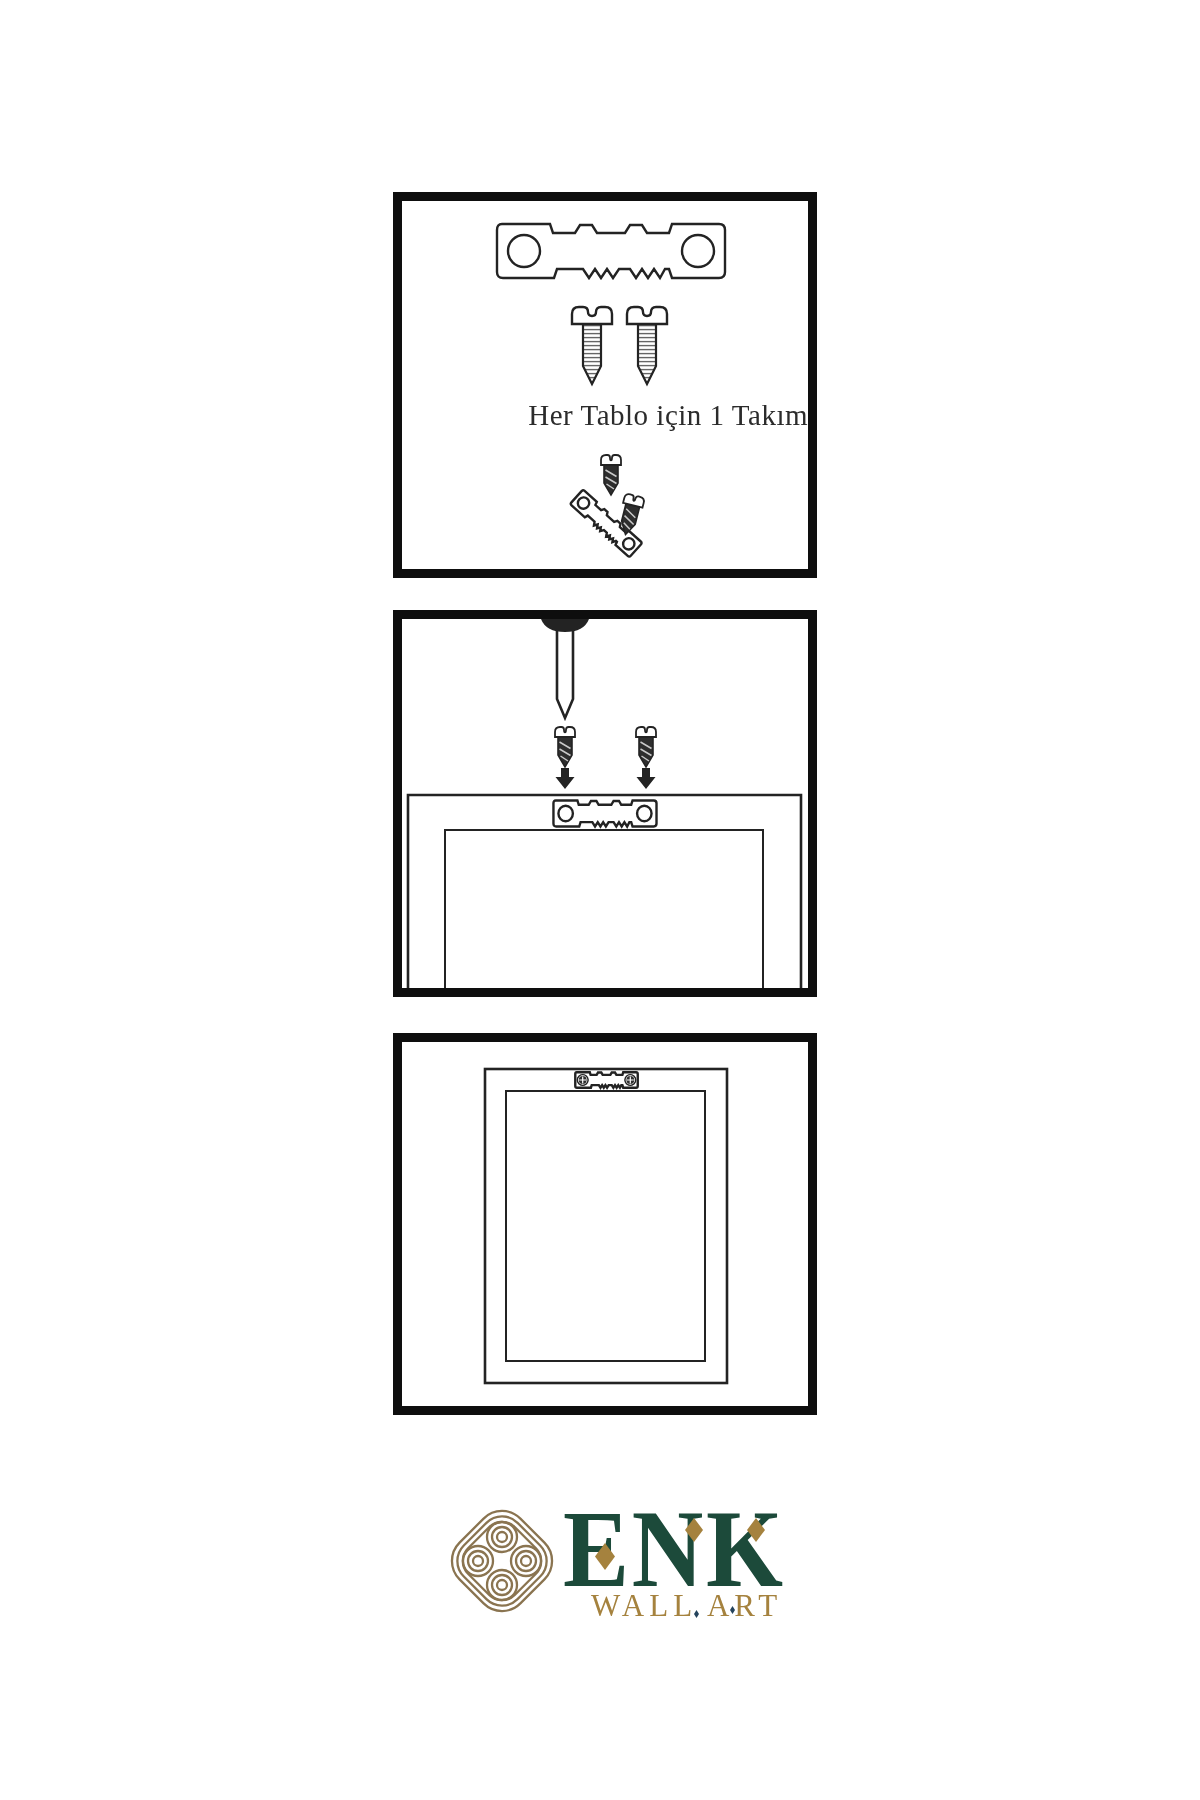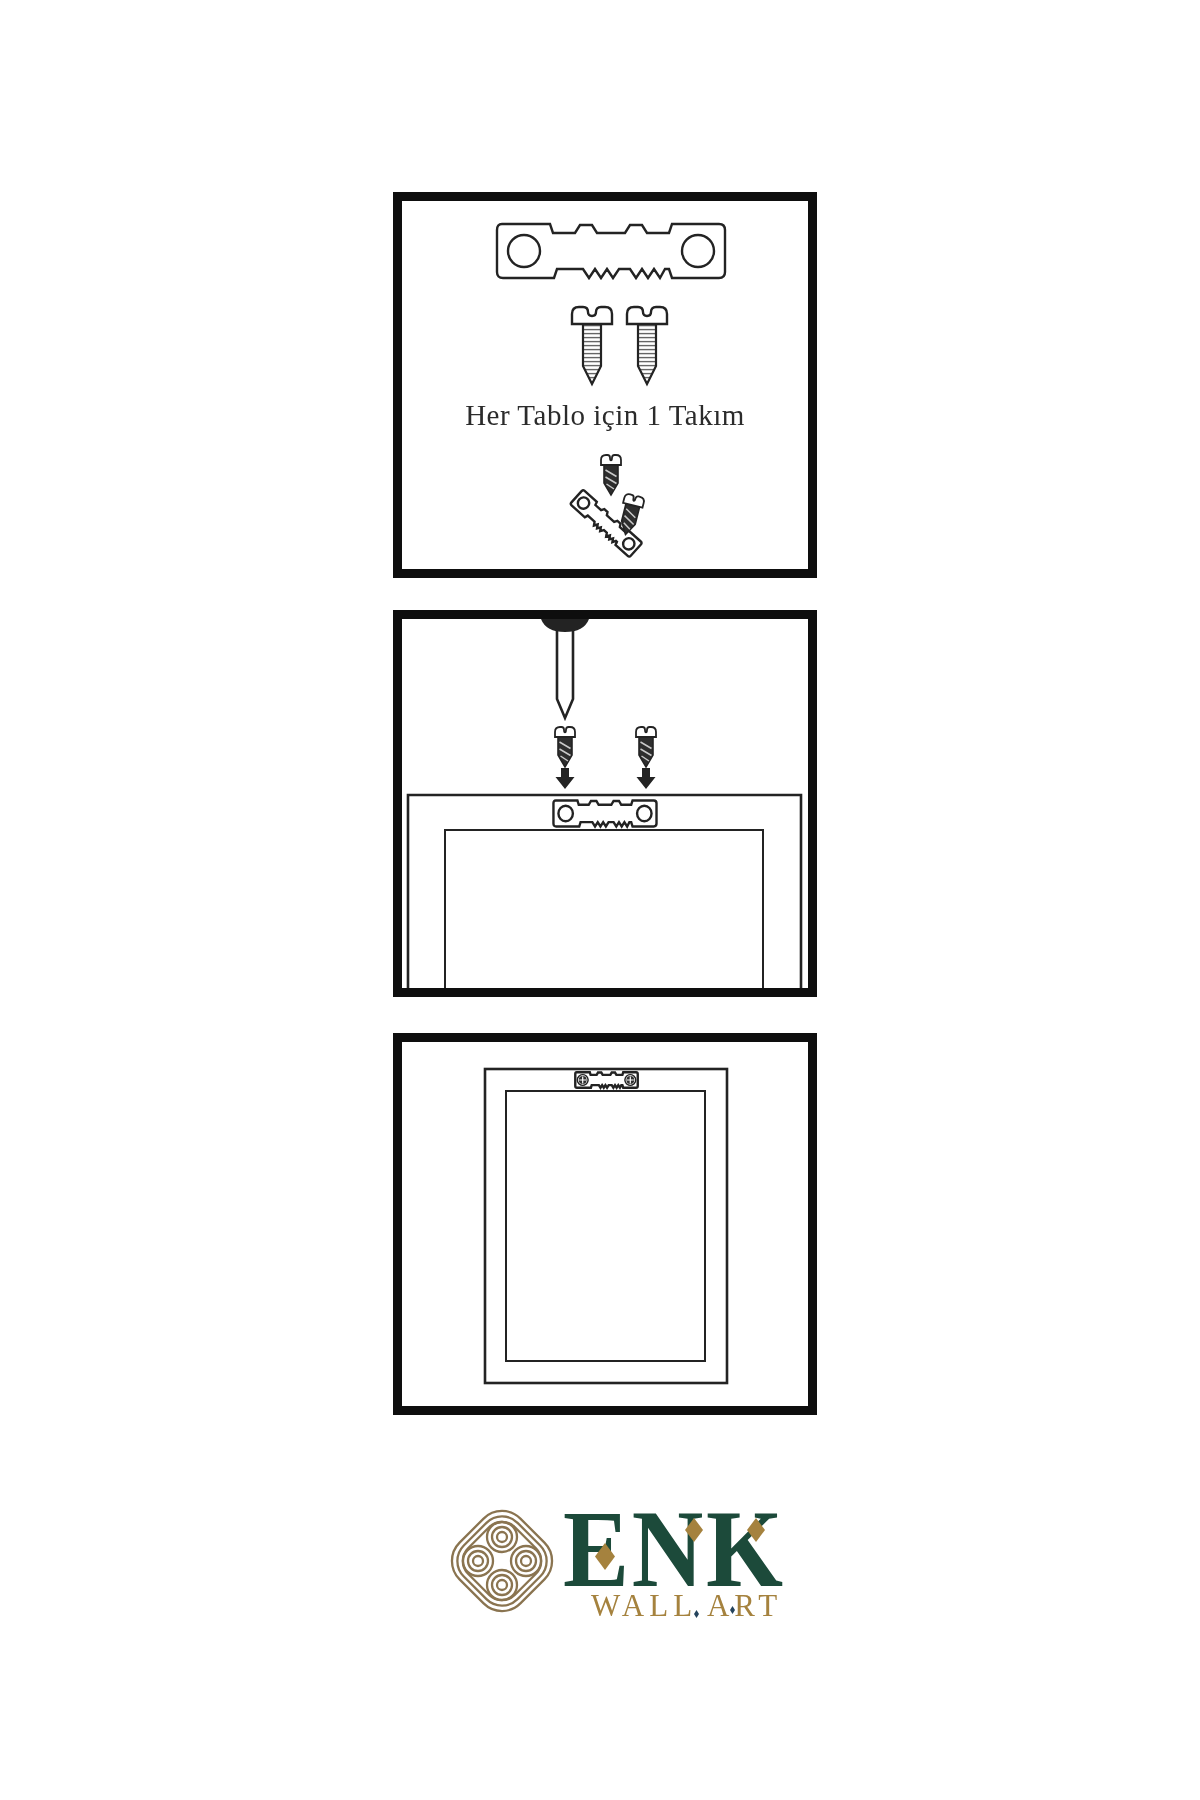--- a/index.html
+++ b/index.html
@@ -6,21 +6,21 @@
     --ink:#232323; --panel-border:#0e0e0e; --metal-dark:#2e2e2e;
     --knot-gold:#8a7450; --accent-gold:#a5823e; --brand-green:#1c4a3a;
     --dot-navy:#24435c; --background:#ffffff;
   }
   html,body{margin:0;padding:0;background:var(--background);}
   .stage{position:relative;width:1200px;height:1800px;background:var(--background);overflow:hidden;
          font-family:"Liberation Serif", serif;}
   .panel{position:absolute;left:393px;width:424px;border:9px solid var(--panel-border);
          background:#fff;box-sizing:border-box;overflow:hidden;}
   .panel svg{position:absolute;left:0;top:0;display:block;}
-  .caption{position:absolute;left:0;top:198px;width:100%;text-align:center;
+  .caption{position:absolute;left:0;top:198px;width:100%;text-align:right;
            font-size:29px;letter-spacing:.5px;color:#2b2b2b;font-weight:400;}
   
   svg .ln  {fill:none;stroke:var(--ink);stroke-width:2.4px;}
   svg .lnf {fill:#fff;stroke:var(--ink);stroke-width:2.4px;}
   svg .lnf2{fill:#fff;stroke:var(--ink);stroke-width:1.8px;}
   svg .fill-ink{fill:var(--ink);}
   svg .metal{fill:var(--metal-dark);stroke:var(--ink);stroke-width:1.6px;}
   svg .streak{stroke:#c9c9c9;stroke-width:1.5px;fill:none;}
   svg .thin {stroke-width:2px;}
   svg .thick{stroke-width:2.6px;}

